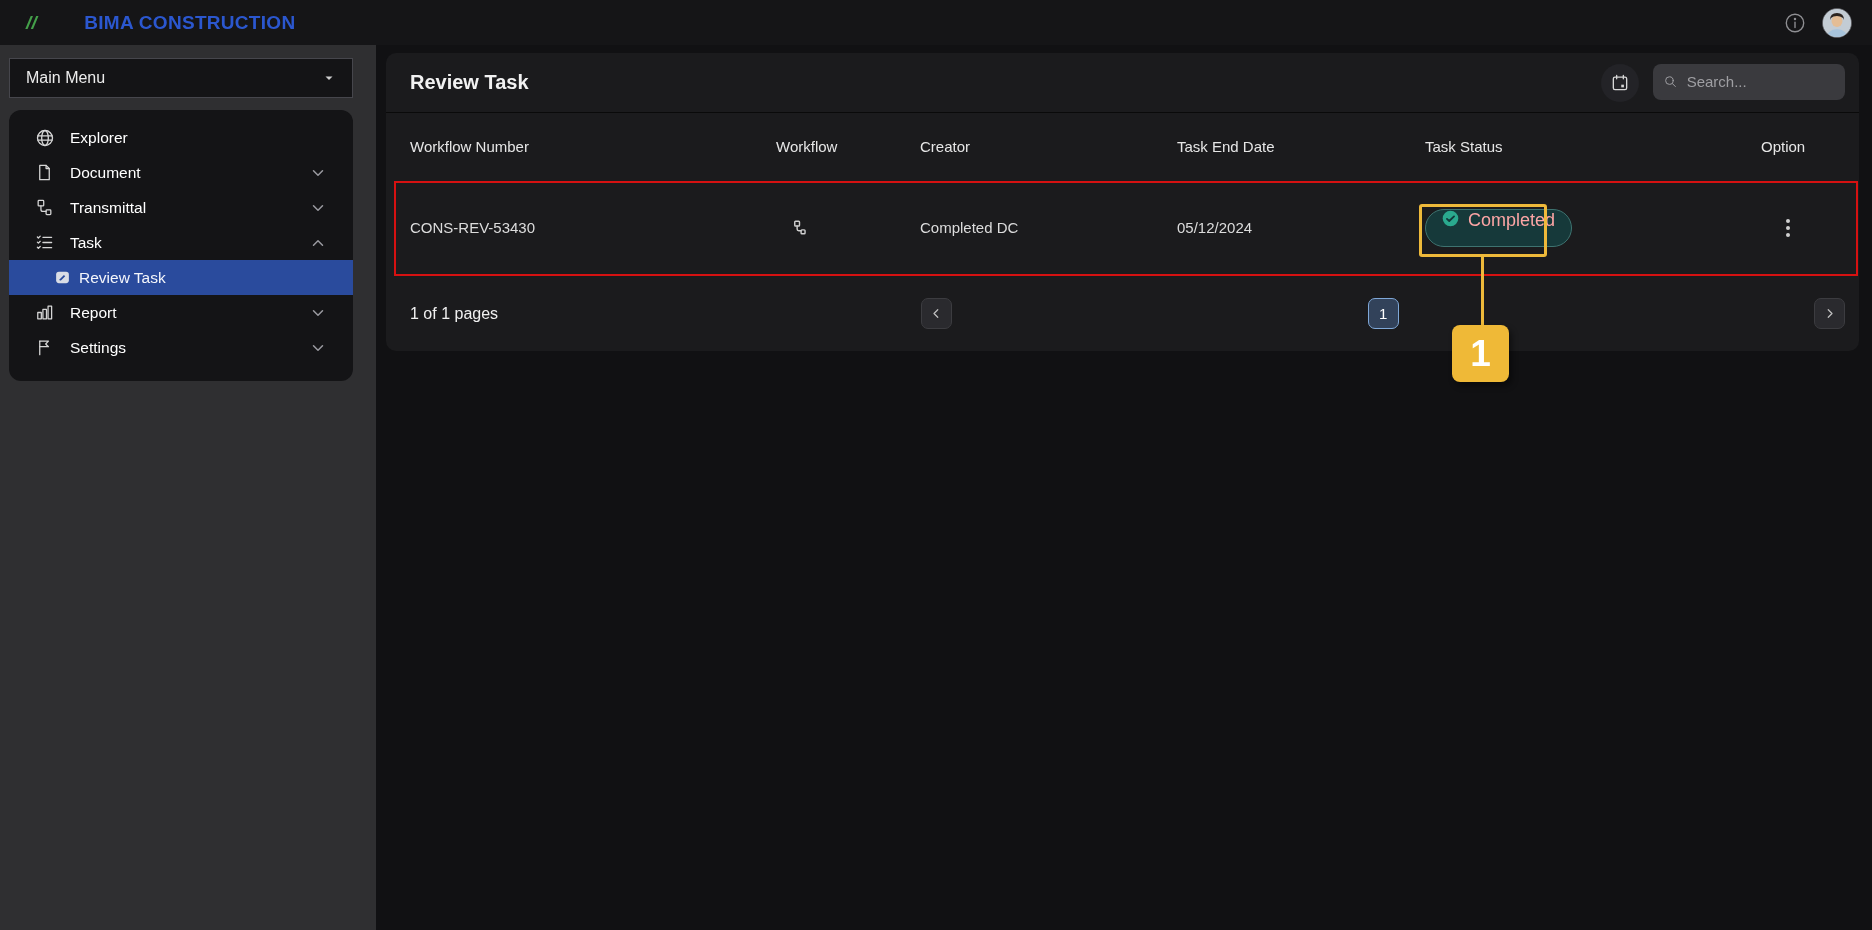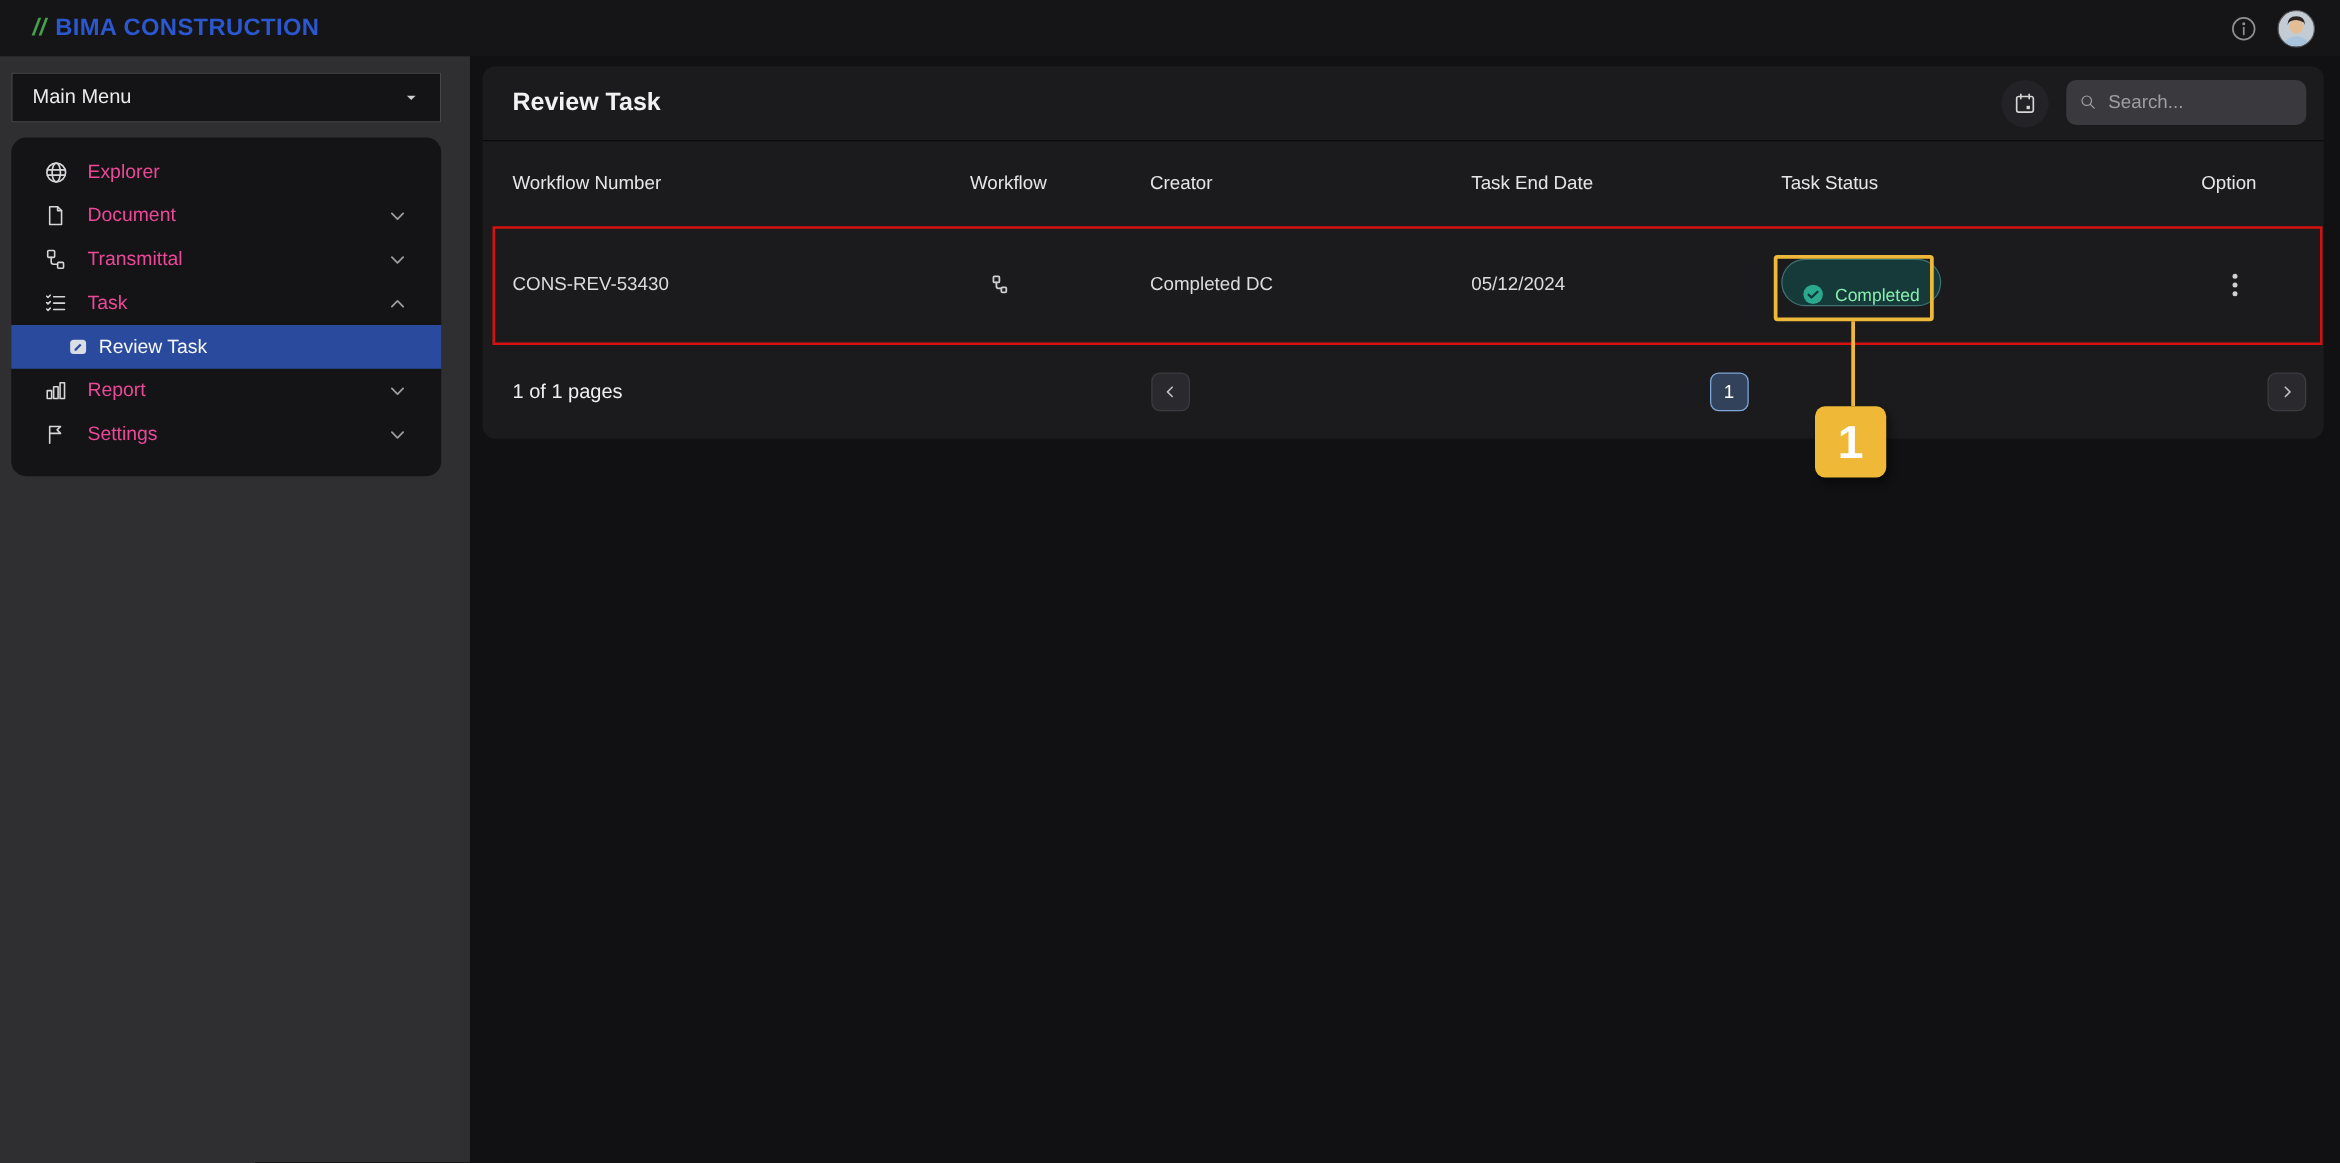--- a/index.html
+++ b/index.html
@@ -5,34 +5,34 @@
   * { margin:0; padding:0; box-sizing:border-box; }
   html,body { width:1872px; height:930px; overflow:hidden; background:#111113;
     font-family:"Liberation Sans", sans-serif; }
   .page { position:relative; width:1872px; height:930px; }
 
   
   .topbar { position:absolute; top:0; left:0; right:0; height:45px; background:#151517;
     display:flex; align-items:center; justify-content:space-between; padding:0 20px 0 26px; }
   .logo { font-size:19px; font-weight:700; letter-spacing:.3px; display:flex; gap:7px; }
   .logo .slashes { color:#44a04a; font-style:italic; }
-  .logo .brand { color:#2b57cf; }
+  .logo .brand { color:#2b57cf;margin-left:40px; }
   .topbar-right { display:flex; align-items:center; gap:16px; }
   .icon-btn { display:flex; align-items:center; justify-content:center; cursor:pointer; }
   .avatar { width:30px; height:30px; border-radius:50%; overflow:hidden; border:1px solid #5a5a5e; background:#b9c3cc; }
 
   
   .sidebar { position:absolute; top:45px; left:0; width:376px; bottom:0; background:#2f2f31; }
   .menu-select { position:absolute; left:9px; top:13px; width:344px; height:40px; background:#141416;
     border:1px solid #46464c; border-radius:0; display:flex; align-items:center;
     justify-content:space-between; padding:0 16px; color:#ececec; font-size:16px; cursor:pointer; }
   .menu-card { position:absolute; left:9px; top:65px; width:344px; background:#141416;
     border-radius:12px; padding:10px 0 16px; }
   .menu-item { height:35px; display:flex; align-items:center; padding:0 26px 0 25px;
-    color:#ec4899; font-size:15.5px; cursor:pointer; }
+    color:#ffffff; font-size:15.5px; cursor:pointer; }
   .menu-item .mi-icon { width:21px; height:21px; margin-right:15px; flex:none;
     display:flex; align-items:center; justify-content:center; }
   .menu-item .chev { margin-left:auto; width:18px; height:18px; display:flex; }
   .menu-item.active { background:#2a4b9d; padding-left:45px; color:#f4f6fb; }
   .menu-item.active .mi-icon { width:17px; height:17px; margin-right:8px; }
   svg.stroke-ic { stroke:#d6d6d6; fill:none; stroke-width:1.6; stroke-linecap:round; stroke-linejoin:round; }
   svg.chev-ic { stroke:#9a9aa0; fill:none; stroke-width:2; stroke-linecap:round; stroke-linejoin:round; }
 
   
   .card { position:absolute; left:386px; top:53px; width:1473px; height:298px;
@@ -51,22 +51,22 @@
 
   .thead, .trow { display:grid; grid-template-columns:366px 144px 257px 248px 336px 1fr;
     padding:0 24px; align-items:center; }
   .thead { height:66px; font-size:15px; color:#e6e6e6; }
   .trow { height:97px; font-size:15px; color:#dcdcdc; }
   .wf-icon-wrap { margin-left:14px; display:flex; width:20px; }
   .kebab { margin-left:20px; display:flex; flex-direction:column; gap:3px; width:14px;
     align-items:center; cursor:pointer; }
   .kebab i { width:4px; height:4px; border-radius:50%; background:#d0d0d0; }
 
-  .status-badge { display:inline-flex; align-items:flex-end; gap:9px; height:38px; padding:0 16px;
-    border-radius:19px; background:#16393a; border:1px solid #3e7370; color:#86efac; font-size:14px; }
+  .status-badge { display:inline-flex; align-items:flex-start; gap:9px; height:38px; padding:0 16px;
+    border-radius:19px; background:#16393a; border:1px solid #3e7370; color:#fca5a5; font-size:18px; }
 
   .pagination { height:75px; display:flex; align-items:center; justify-content:space-between;
     gap:12px; padding:0 14px 0 24px; }
   .pg-text { font-size:16px; color:#f0f0f0; margin-right:8px; }
   .pg-btn { width:31px; height:31px; border-radius:7px; background:#2a2a2e; border:1px solid #3c3c40;
     color:#cfcfcf; display:flex; align-items:center; justify-content:center; cursor:pointer; }
   .pg-btn.page-active { background:#32425a; border:1px solid #7fa8d8; color:#fff; font-size:15px; }
 
   
   .anno { position:absolute; pointer-events:none; }

